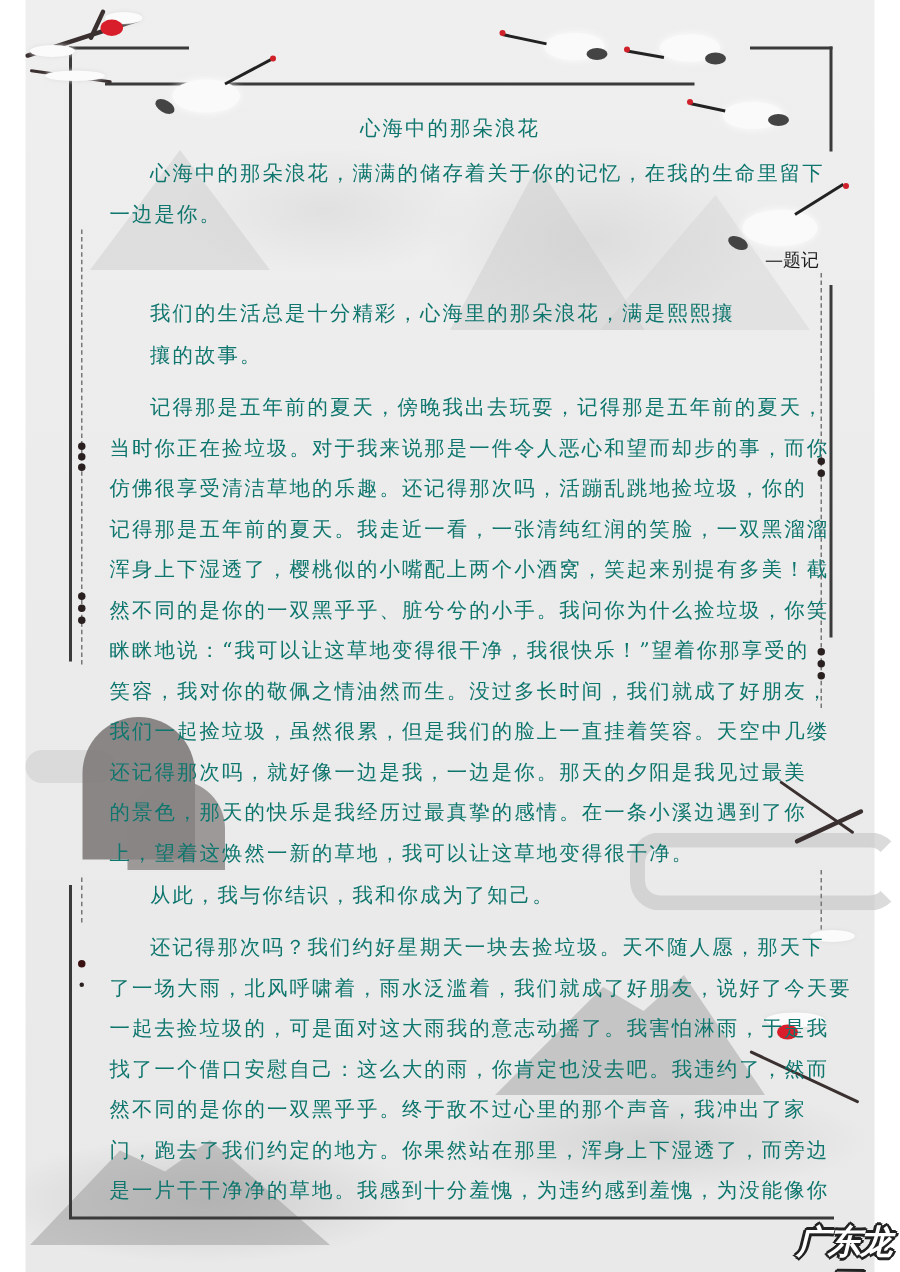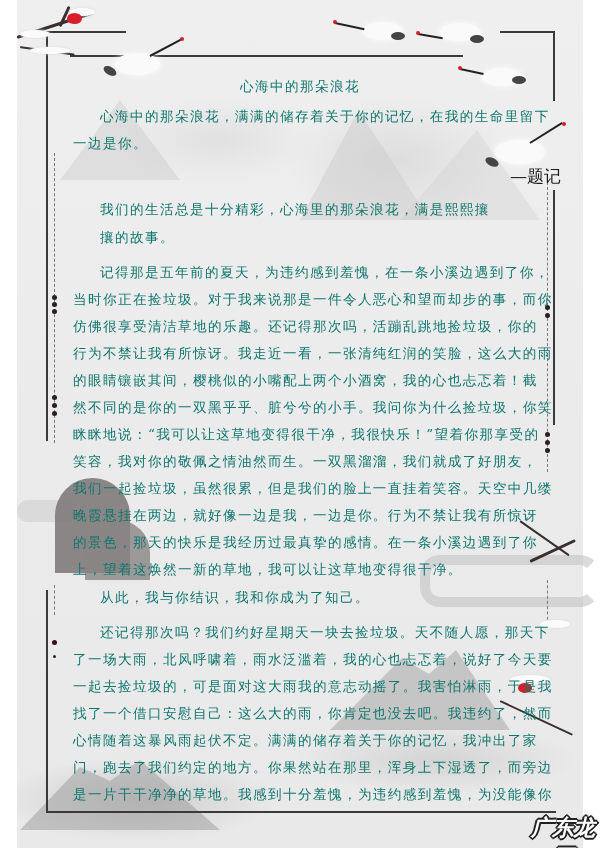--- a/index.html
+++ b/index.html
@@ -55,21 +55,21 @@
 
   
   .branch { position: absolute; height: 3px; background: #3a3030; transform-origin: left center; border-radius: 2px; }
   .snow { position: absolute; background: #fbfbfb; border-radius: 50%; box-shadow: 0 0 3px #ddd; }
   .berry { position: absolute; background: #d81e2a; border-radius: 50%; }
 
   
   .t { position: absolute; left: 73px; font-size: 13.6px; color: #0f766e; white-space: nowrap; letter-spacing: 1.4px; line-height: 18px; }
   .title { left: 0; width: 600px; text-align: center; font-size: 13.6px; }
   .indent { left: 100px; }
-  .sig { position: absolute; left: 510px; top: 165px; font-size: 17px; color:#1b1b1b; }
+  .sig { position: absolute; left: 510px; top: 165px; font-size: 12px; color:#1b1b1b; }
 
   .watermark {
     position: absolute; left: 525px; top: 813px;
     font-family: "DejaVu Sans", sans-serif; font-weight: bold; font-size: 22px; font-style: italic;
     color: #ffffff; letter-spacing: -1px;
     text-shadow: -2px 0 #222, 2px 0 #222, 0 -2px #222, 0 2px #222, -1px -1px #222, 1px 1px #222, -1px 1px #222, 1px -1px #222;
     text-align: center;
   }
 </style>
 </head>
@@ -164,36 +164,36 @@
 </div>
 
 <div class="t title" style="top:77px">心海中的那朵浪花</div>
 <div class="t indent" style="top:107px">心海中的那朵浪花，满满的储存着关于你的记忆，在我的生命里留下</div>
 <div class="t" style="top:134px">一边是你。</div>
 <div class="sig">—题记</div>
 
 <div class="t indent" style="top:200px">我们的生活总是十分精彩，心海里的那朵浪花，满是熙熙攘</div>
 <div class="t indent" style="top:228px">攘的故事。</div>
 
-<div class="t indent" style="top:263px">记得那是五年前的夏天，为违约感到羞愧，在一条小溪边遇到了你，</div>
+<div class="t indent" style="top:263px">记得那是五年前的夏天，傍晚我出去玩耍，记得那是五年前的夏天，</div>
 <div class="t" style="top:290px">当时你正在捡垃圾。对于我来说那是一件令人恶心和望而却步的事，而你</div>
 <div class="t" style="top:317px">仿佛很享受清洁草地的乐趣。还记得那次吗，活蹦乱跳地捡垃圾，你的</div>
-<div class="t" style="top:344px">行为不禁让我有所惊讶。我走近一看，一张清纯红润的笑脸，这么大的雨</div>
-<div class="t" style="top:371px">的眼睛镶嵌其间，樱桃似的小嘴配上两个小酒窝，我的心也忐忑着！截</div>
+<div class="t" style="top:344px">记得那是五年前的夏天。我走近一看，一张清纯红润的笑脸，一双黑溜溜</div>
+<div class="t" style="top:371px">浑身上下湿透了，樱桃似的小嘴配上两个小酒窝，笑起来别提有多美！截</div>
 <div class="t" style="top:398px">然不同的是你的一双黑乎乎、脏兮兮的小手。我问你为什么捡垃圾，你笑</div>
 <div class="t" style="top:425px">眯眯地说：“我可以让这草地变得很干净，我很快乐！”望着你那享受的</div>
-<div class="t" style="top:452px">笑容，我对你的敬佩之情油然而生。一双黑溜溜，我们就成了好朋友，</div>
+<div class="t" style="top:452px">笑容，我对你的敬佩之情油然而生。没过多长时间，我们就成了好朋友，</div>
 <div class="t" style="top:479px">我们一起捡垃圾，虽然很累，但是我们的脸上一直挂着笑容。天空中几缕</div>
-<div class="t" style="top:506px">晚霞悬挂在两边，就好像一边是我，一边是你。行为不禁让我有所惊讶</div>
+<div class="t" style="top:506px">还记得那次吗，就好像一边是我，一边是你。那天的夕阳是我见过最美</div>
 <div class="t" style="top:533px">的景色，那天的快乐是我经历过最真挚的感情。在一条小溪边遇到了你</div>
 <div class="t" style="top:560px">上，望着这焕然一新的草地，我可以让这草地变得很干净。</div>
 
 <div class="t indent" style="top:588px">从此，我与你结识，我和你成为了知己。</div>
 
 <div class="t indent" style="top:623px">还记得那次吗？我们约好星期天一块去捡垃圾。天不随人愿，那天下</div>
-<div class="t" style="top:650px">了一场大雨，北风呼啸着，雨水泛滥着，我的心也忐忑着，说好了今天要</div>
+<div class="t" style="top:650px">了一场大雨，北风呼啸着，雨水泛滥着，我们就成了好朋友，说好了今天要</div>
 <div class="t" style="top:677px">一起去捡垃圾的，可是面对这大雨我的意志动摇了。我害怕淋雨，于是我</div>
 <div class="t" style="top:704px">找了一个借口安慰自己：这么大的雨，你肯定也没去吧。我违约了，然而</div>
-<div class="t" style="top:731px">心情随着这暴风雨起伏不定。满满的储存着关于你的记忆，我冲出了家</div>
+<div class="t" style="top:731px">然不同的是你的一双黑乎乎。终于敌不过心里的那个声音，我冲出了家</div>
 <div class="t" style="top:758px">门，跑去了我们约定的地方。你果然站在那里，浑身上下湿透了，而旁边</div>
 <div class="t" style="top:785px">是一片干干净净的草地。我感到十分羞愧，为违约感到羞愧，为没能像你</div>
 
 <div class="watermark">广东龙网</div>
 
 </body></html>

